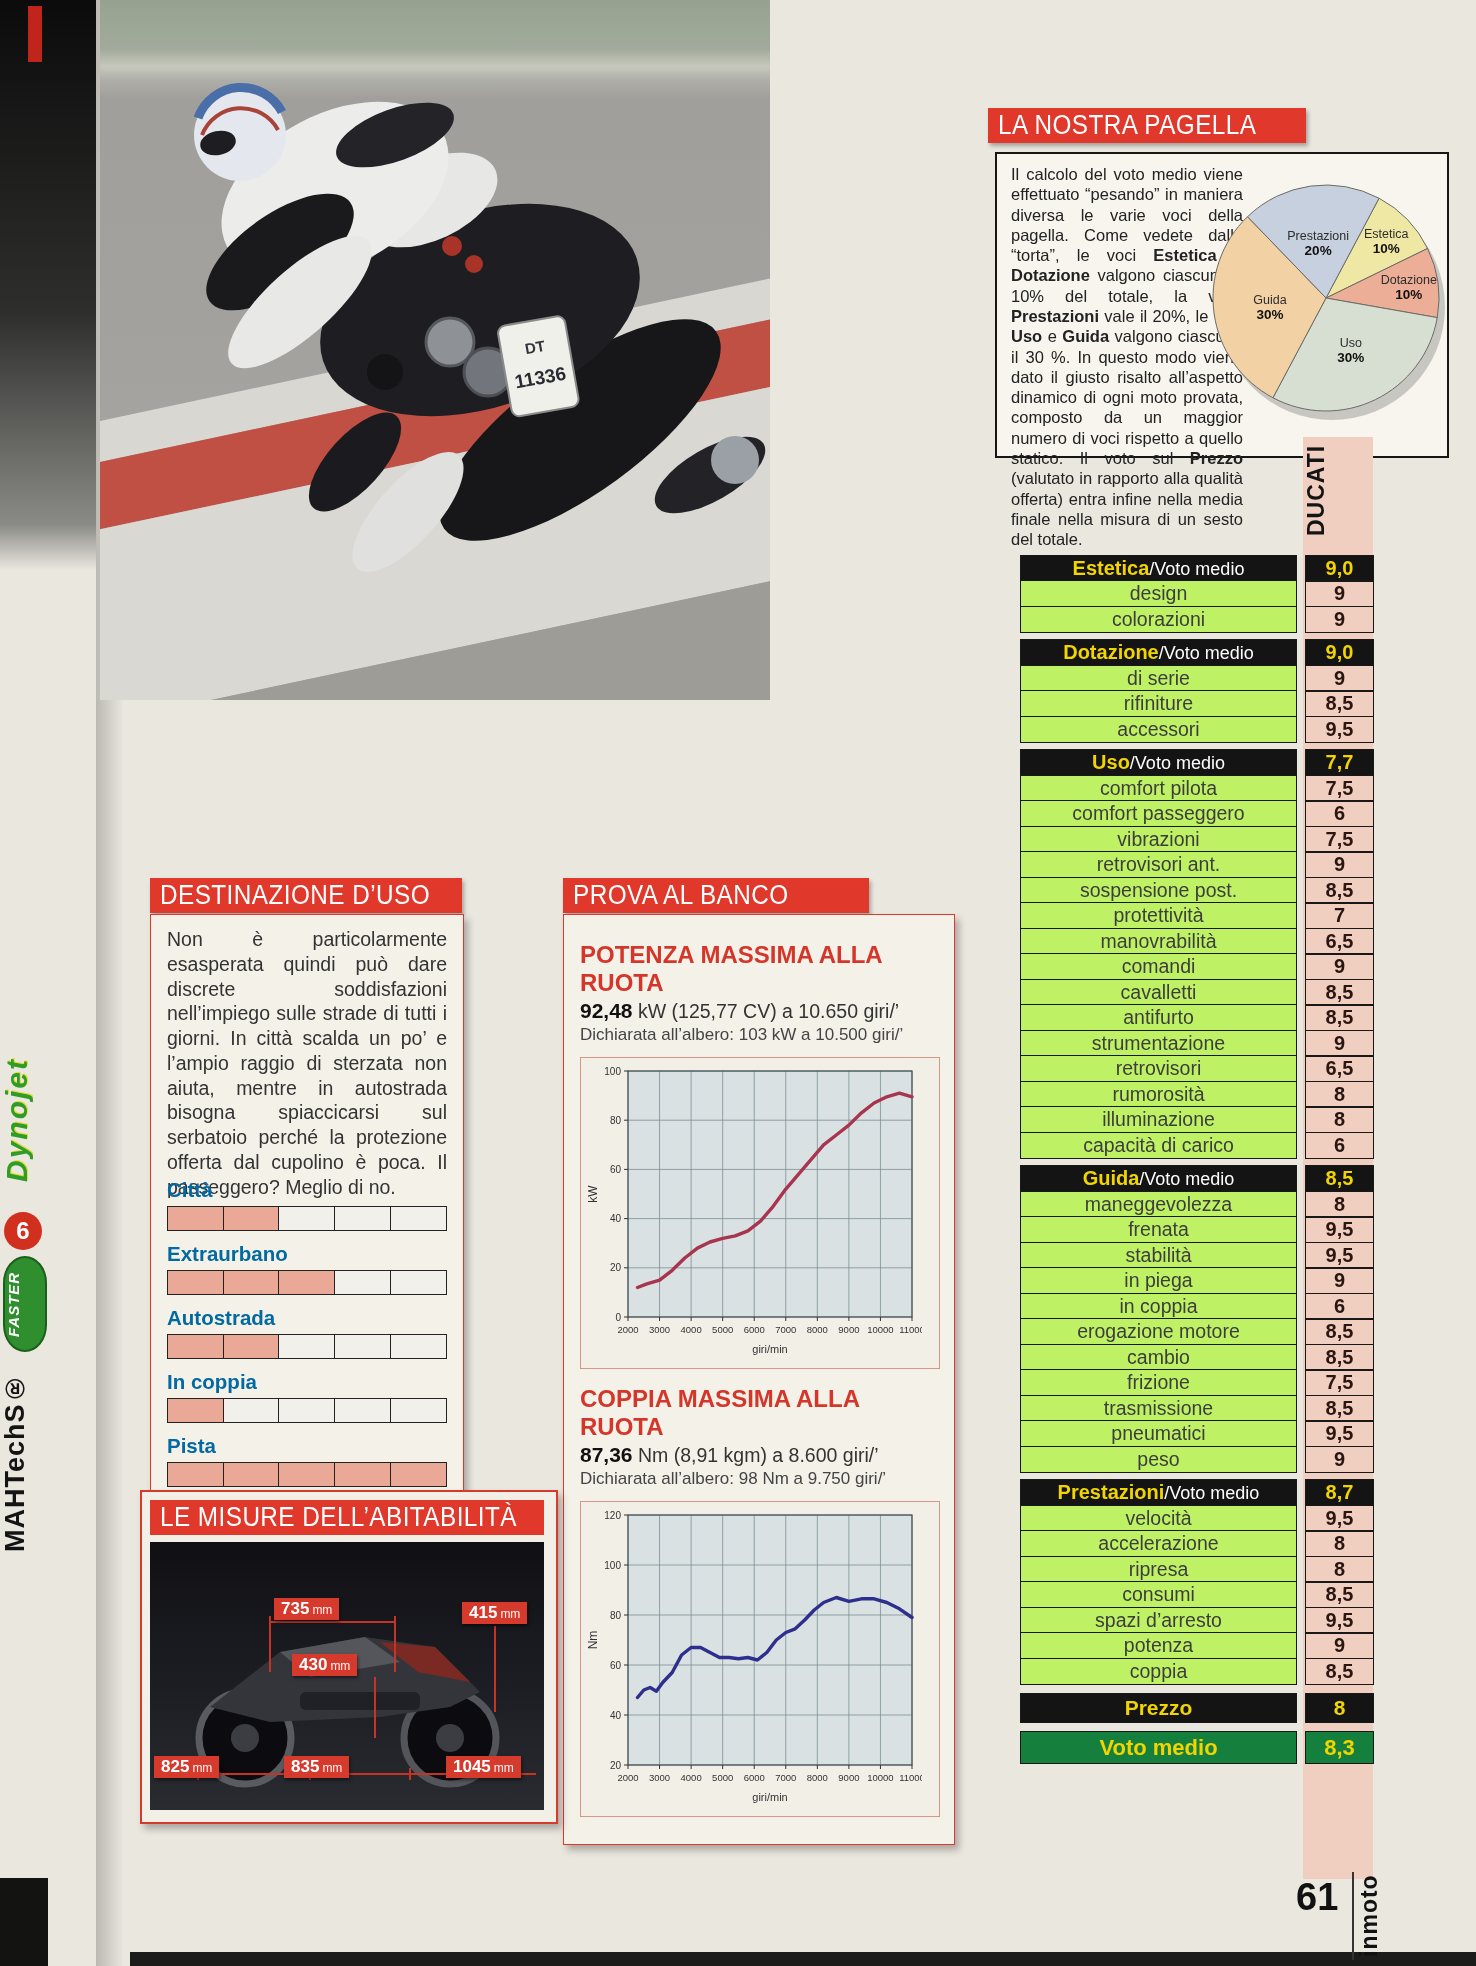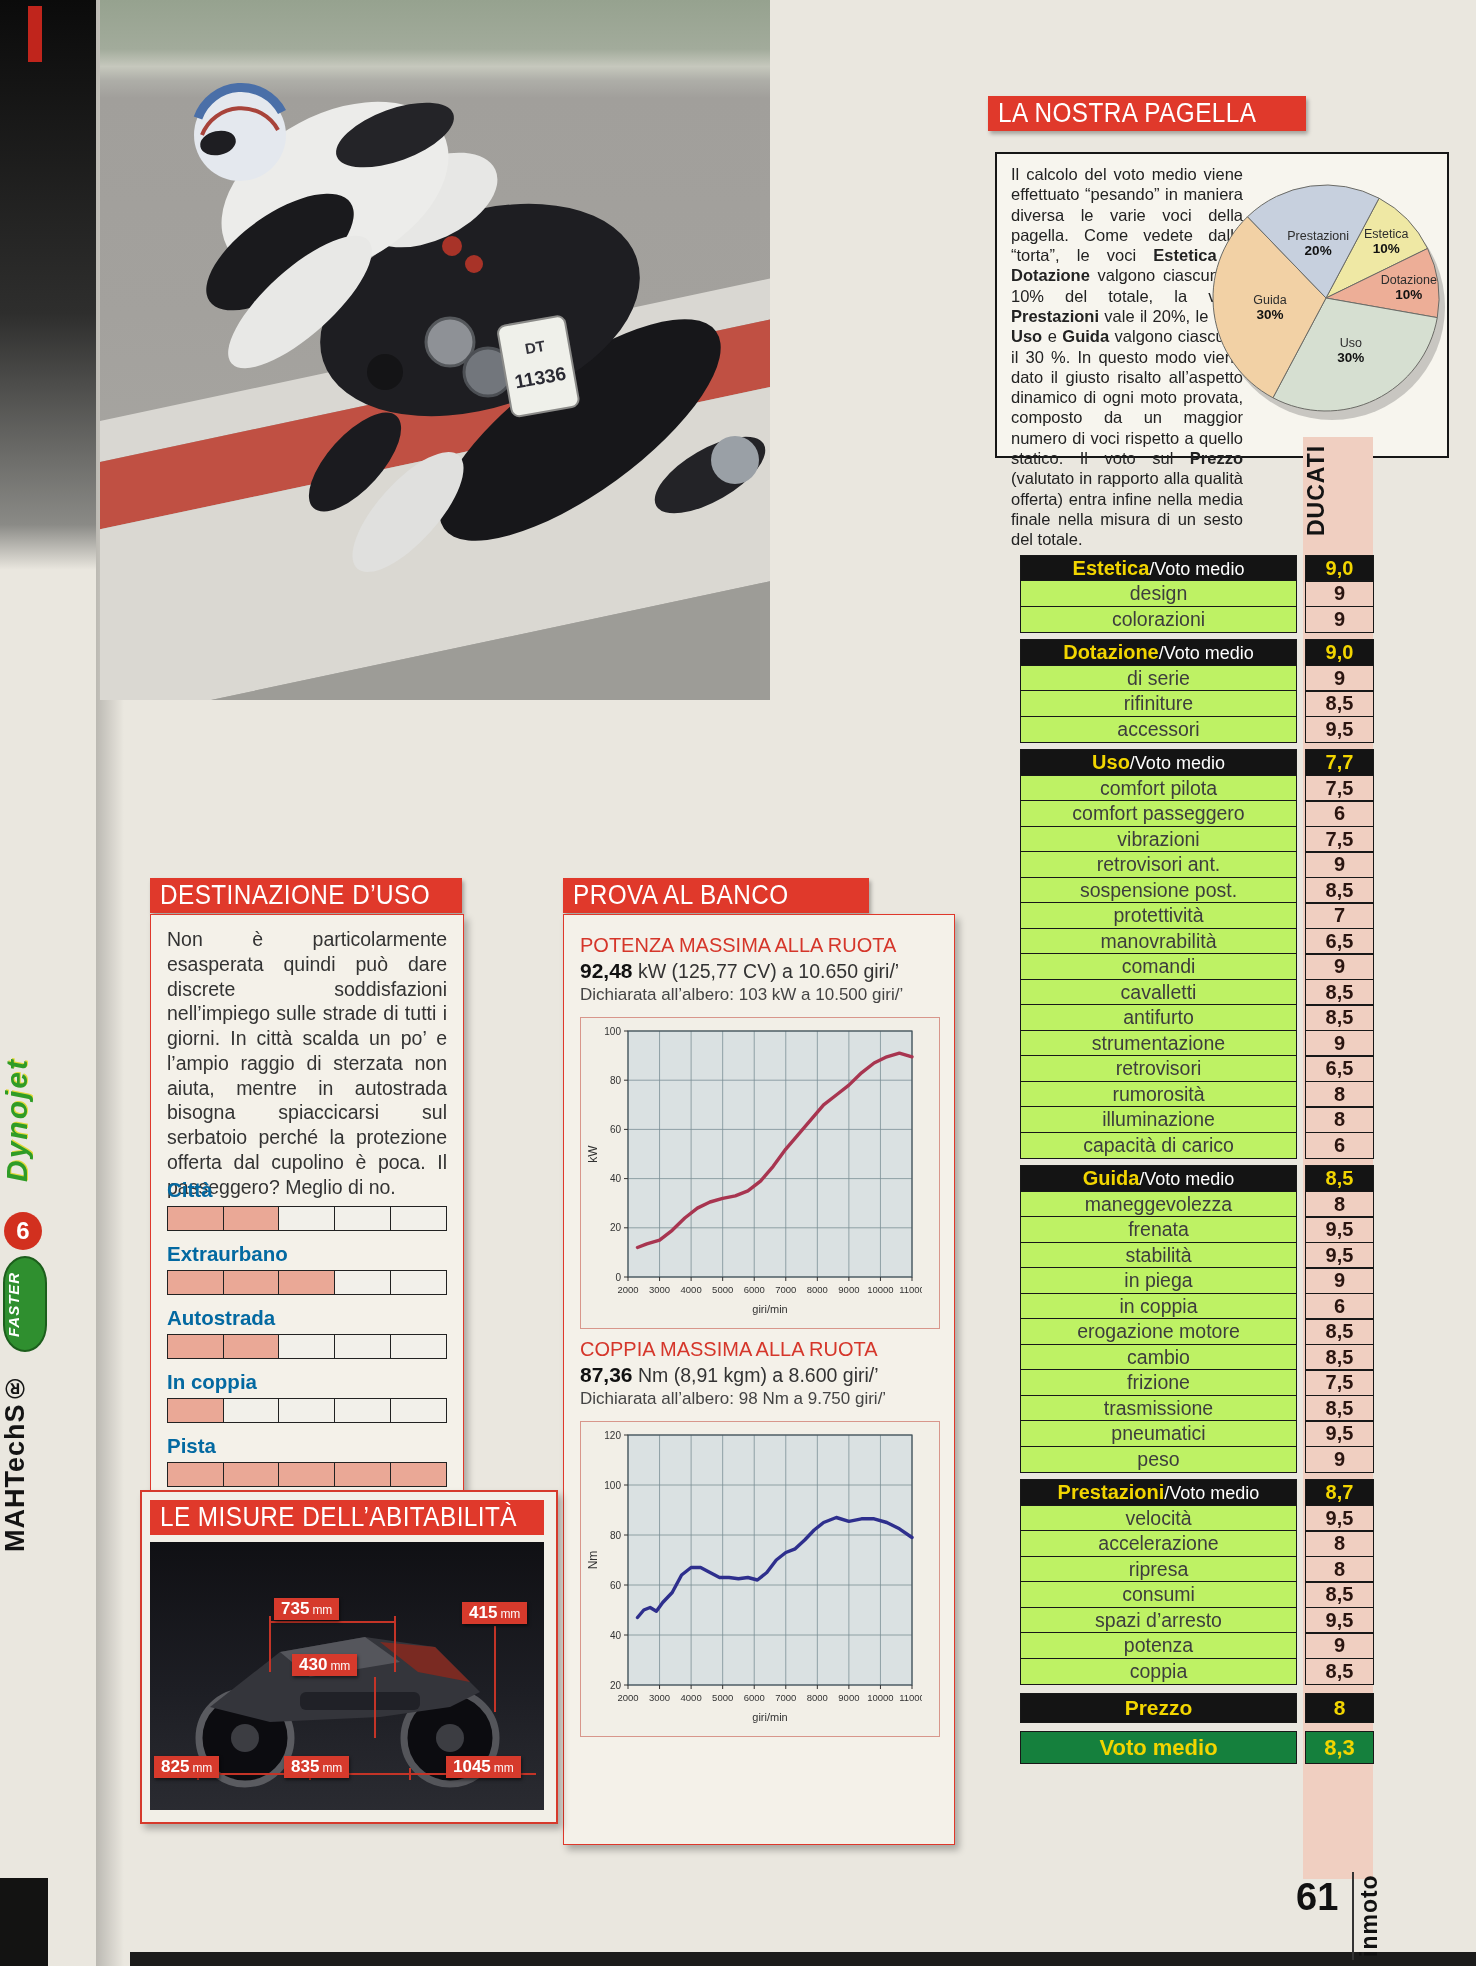--- a/index.html
+++ b/index.html
@@ -84,21 +84,21 @@
   .dcell{flex:1;border:1.5px solid #222;margin-left:-1.5px;background:#f2f0ea;}
   .dcell.fill{background:#eaa896;}
   .dcell:first-child{margin-left:0;}
 
   
   .prova-panel{left:563px;top:914px;width:392px;height:931px;background:#f4f1e9;
      border:1.5px solid #df382b;box-shadow:4px 5px 7px rgba(0,0,0,.28);
      box-sizing:border-box;padding:10px 16px;}
   .cond{font-size:15px;color:#444;line-height:1.3;}
   .cond .b{color:#111;}
-  .pheading{color:#d5362a;font-weight:normal;font-size:20px;margin-top:9px;}
+  .pheading{color:#d5362a;font-weight:bold;font-size:24px;margin-top:16px;}
   .pvalue{font-size:19.5px;color:#333;margin-top:2px;}
   .pvalue .b{color:#111;font-size:21px;}
   .pdecl{font-size:17px;color:#444;margin-top:2px;}
   .chartbox{margin-top:12px;border:1.5px solid #d8968b;background:#f2efe7;
      padding:5px;width:348px;}
 
   
   .mis-outer{left:140px;top:1490px;width:414px;height:330px;border:2px solid #d63a2c;
      background:#f2efe7;box-shadow:4px 5px 7px rgba(0,0,0,.28);}
   .mis-header{position:absolute;left:8px;top:8px;width:374px;}
@@ -159,21 +159,21 @@
       <circle cx="235" cy="332" r="18" fill="#141416"></circle>
       <ellipse cx="205" cy="422" rx="62" ry="27" fill="#1b1b1f" transform="rotate(-48 205 422)"></ellipse>
       <ellipse cx="258" cy="472" rx="76" ry="30" fill="#e0e0de" transform="rotate(-48 258 472)"></ellipse>
       <circle cx="90" cy="95" r="46" fill="#e4e8ee"></circle>
       <path d="M 48 78 A 46 46 0 0 1 132 72" stroke="#4a6fa8" stroke-width="9" fill="none"></path>
       <path d="M 52 95 A 42 42 0 0 1 128 90" stroke="#a8433a" stroke-width="4" fill="none"></path>
       <ellipse cx="68" cy="103" rx="18" ry="12" fill="#1e1e22" transform="rotate(-12 68 103)"></ellipse>
     </svg>
   </div>
 
-  <div class="abs redbar" style="left:988px;top:96px;width:298px;">
+  <div class="abs redbar" style="left:988px;top:108px;width:298px;">
     <span>LA NOSTRA PAGELLA</span>
   </div>
   <div class="abs introbox">
     <div class="introtext"><span>Il calcolo del voto medio viene effettuato “pesando” in maniera diversa le varie voci della pagella. Come vedete dalla “torta”, le voci </span><span class="b">Estetica</span><span> e </span><span class="b">Dotazione</span><span> valgono ciascuna il 10% del totale, la voce </span><span class="b">Prestazioni</span><span> vale il 20%, le voci </span><span class="b">Uso</span><span> e </span><span class="b">Guida</span><span> valgono ciascuna il 30 %. In questo modo viene dato il giusto risalto all’aspetto dinamico di ogni moto provata, composto da un maggior numero di voci rispetto a quello statico. Il voto sul </span><span class="b">Prezzo</span><span> (valutato in rapporto alla qualità offerta) entra infine nella media finale nella misura di un sesto del totale.</span></div>
   </div>
   <div class="abs" id="pie-wrap">
     <svg id="pie-svg" width="244" height="246" viewBox="0 0 244 246">
         <ellipse cx="126" cy="129" rx="113" ry="113" fill="rgba(60,60,60,0.25)"></ellipse>
         <path d="M 120 120 L 173.05028659480567 20.22692200694125 A 113 113 0 0 1 221.56372723180587 70.46406041283424 Z" fill="#efe8a4" stroke="#6b6b66" stroke-width="1"></path>
         <text x="180.151194104318" y="59.91266706221864" text-anchor="middle" font-size="12.5" fill="#2d2d2d">Estetica</text>

